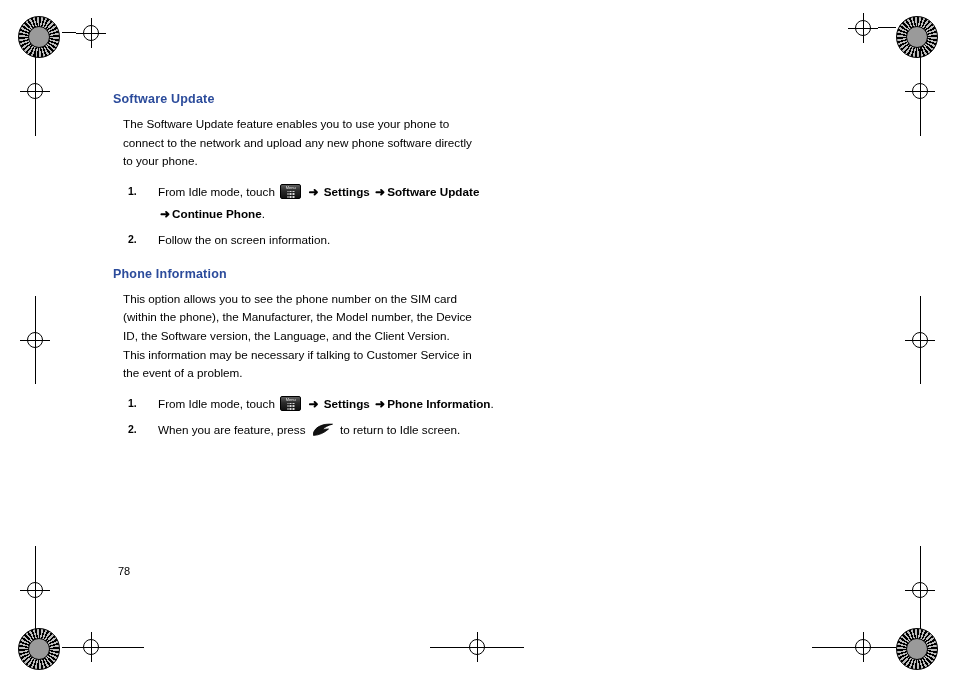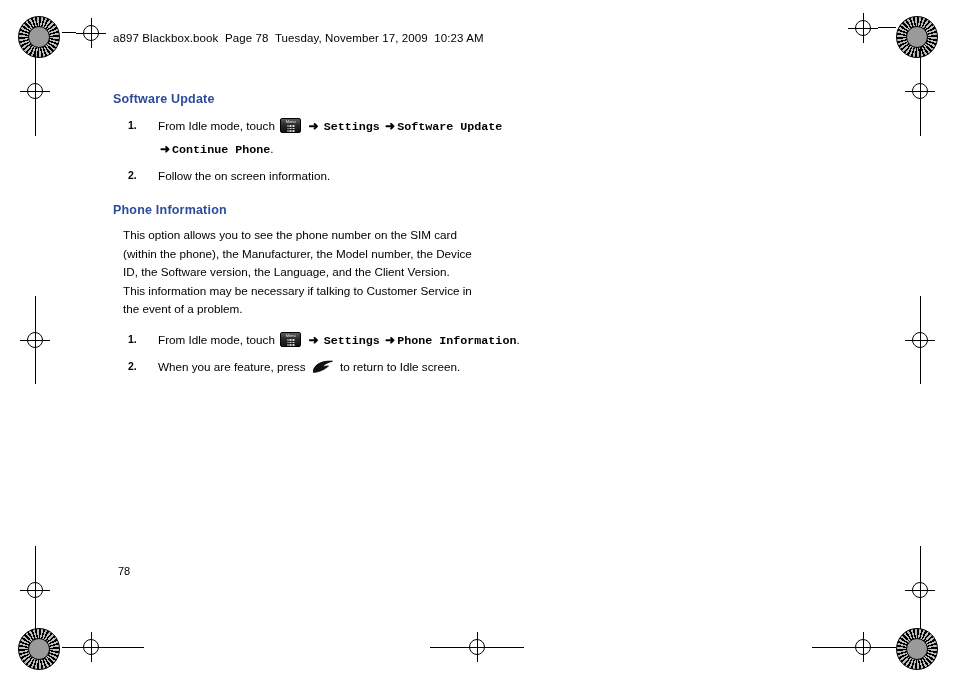--- a/index.html
+++ b/index.html
@@ -121,21 +121,20 @@
   }
   ol.steps li .num {
     position: absolute;
     left: 15px;
     top: 0;
     font-size: 10.5px;
     font-weight: bold;
   }
   .b {
     font-weight: bold;
-    font-family: Liberation Mono, monospace;
   }
   .arrow {
     font-weight: bold;
     font-size: 12px;
     padding: 0 2px;
   }
 
   
   .menukey {
     display: inline-block;
@@ -276,25 +275,25 @@
   <div class="trim" style="left:35px; top:605px; width:1px; height:24px;"></div>
   <div class="trim" style="left:920px; top:546px; width:1px; height:29px;"></div>
   <div class="trim" style="left:920px; top:605px; width:1px; height:24px;"></div>
   <div class="trim" style="left:62px; top:647px; width:14px; height:1px;"></div>
   <div class="trim" style="left:106px; top:647px; width:38px; height:1px;"></div>
   <div class="trim" style="left:430px; top:647px; width:32px; height:1px;"></div>
   <div class="trim" style="left:492px; top:647px; width:32px; height:1px;"></div>
   <div class="trim" style="left:812px; top:647px; width:36px; height:1px;"></div>
   <div class="trim" style="left:878px; top:647px; width:18px; height:1px;"></div>
 
-  <div class="header-text">a897 Blackbox.book  Page 78  Tuesday, November 17, 2009  10:23 AM</div>
 
   <div class="content">
 
     <h2 class="sect">Software Update</h2>
+    <p class="para">The Software Update feature enables you to use your phone to connect to the network and upload any new phone software directly to your phone.</p>
 
     <ol class="steps">
       <li>
         <span class="num">1.</span>
         <span>From Idle mode, touch</span>
         <span class="menukey">
           <span class="cap">Menu</span>
           <span class="grid">
               <i></i>
               <i></i>

